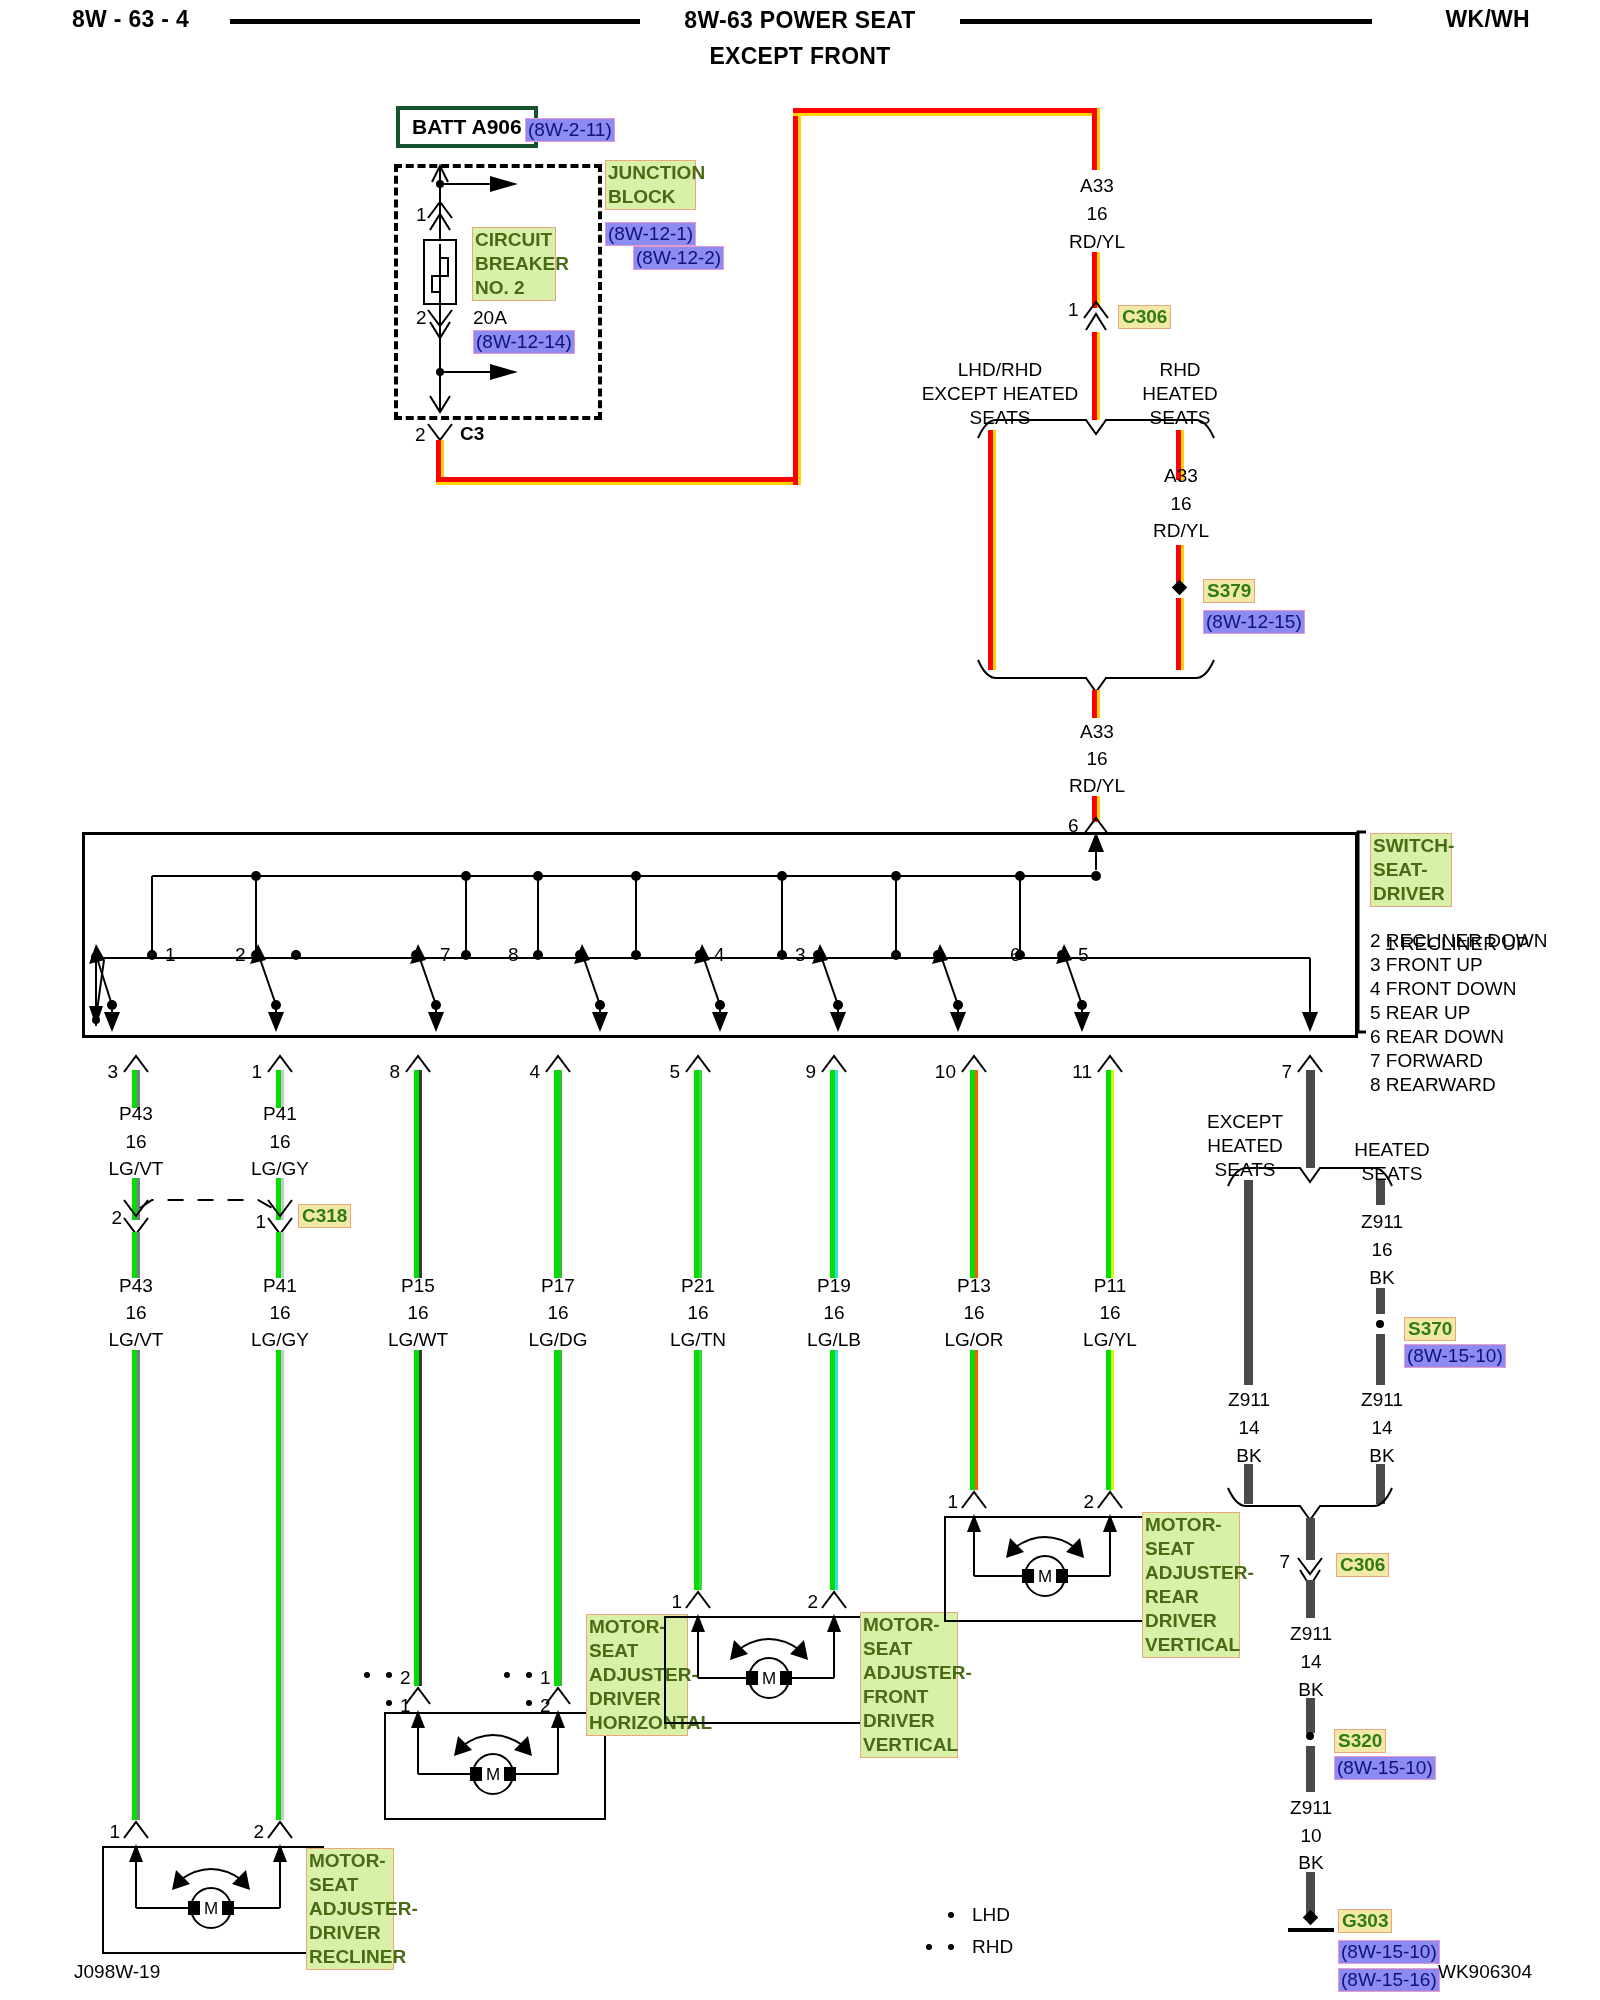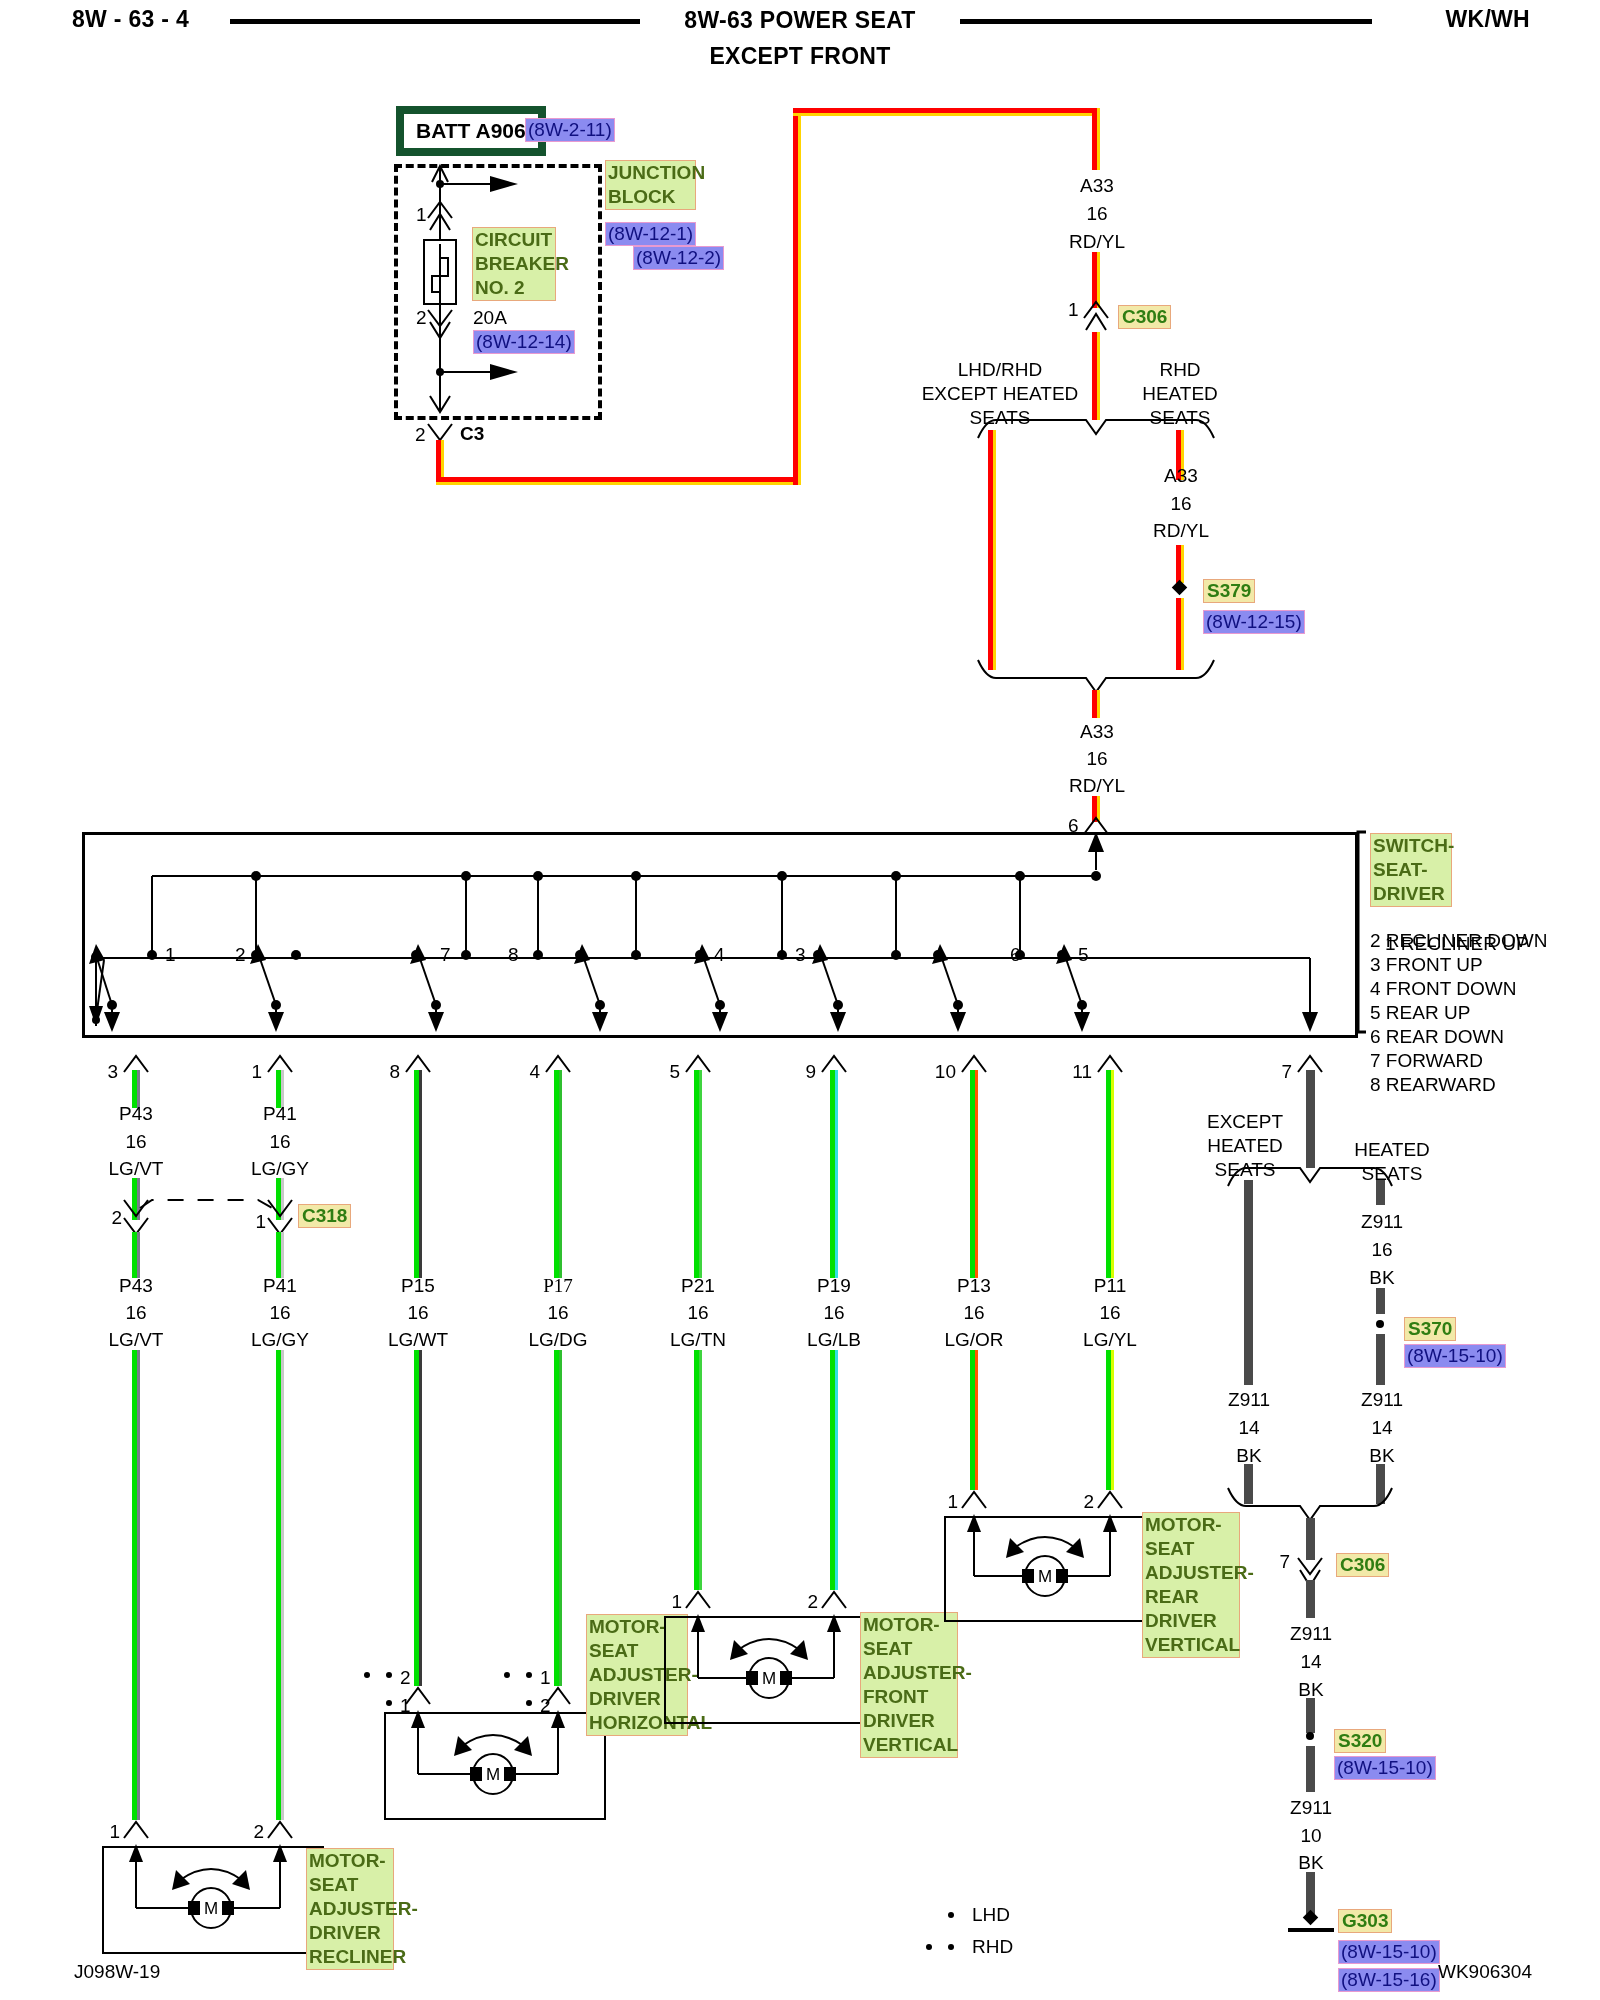--- a/index.html
+++ b/index.html
@@ -18,21 +18,21 @@
   .hdr{font-size:23px;font-weight:bold;letter-spacing:.3px;}
   .hrule{position:absolute;background:#000;height:5px;}
 
   
   .hl-green{position:absolute;background:#d8f0a8;border:1px solid #e8a87c;color:#4a6b16;
             font-weight:bold;font-size:19px;line-height:24px;padding:0 2px;white-space:pre-line;}
   .hl-ref{position:absolute;background:#8b8bf0;border:1px solid #e89ad0;color:#101080;
           font-size:19px;line-height:22px;padding:0 2px;white-space:nowrap;}
   .hl-conn{position:absolute;background:#f2e9a8;border:1px solid #e8a87c;color:#2f7d12;
            font-weight:bold;font-size:19px;line-height:22px;padding:0 3px;white-space:nowrap;}
-  .hl-batt{position:absolute;background:#fff;border:8px solid #14532d;color:#000;
+  .hl-batt{position:absolute;background:#fff;border:4px solid #14532d;color:#000;
            font-weight:bold;font-size:21px;line-height:22px;padding:6px 12px;white-space:nowrap;}
 
   
   .w{position:absolute;}
   .w-rdyl{background:linear-gradient(to right,#ff0000 0 60%,#ffd400 60% 100%);}
   .w-rdyl-h{background:linear-gradient(to bottom,#ff0000 0 60%,#ffd400 60% 100%);}
   .w-bk{background:#4a4a4a;}
   .w-lgvt{background:linear-gradient(to right,#00e000 0 62%,#7a7a8a 62% 100%);}
   .w-lggy{background:linear-gradient(to right,#00e000 0 62%,#c8c8c8 62% 100%);}
   .w-lgwt{background:linear-gradient(to right,#00e000 0 62%,#3a3a3a 62% 100%);}
@@ -363,21 +363,21 @@
   <div class="txt c" style="left:280px;top:1330px;">LG/GY</div>
   <div class="w w-lggy" style="left:276px;top:1350px;width:8px;height:470px;"></div>
 
   <div class="w w-lgwt" style="left:414px;top:1070px;width:8px;height:208px;"></div>
   <div class="txt c" style="left:418px;top:1276px;">P15</div>
   <div class="txt c" style="left:418px;top:1303px;">16</div>
   <div class="txt c" style="left:418px;top:1330px;">LG/WT</div>
   <div class="w w-lgwt" style="left:414px;top:1350px;width:8px;height:336px;"></div>
 
   <div class="w w-lgdg" style="left:554px;top:1070px;width:8px;height:208px;"></div>
-  <div class="txt c" style="left:558px;top:1276px;font-family:Liberation Serif, serif;">P17</div>
+  <div class="txt c" style="left:558px;top:1276px;">P17</div>
   <div class="txt c" style="left:558px;top:1303px;">16</div>
   <div class="txt c" style="left:558px;top:1330px;">LG/DG</div>
   <div class="w w-lgdg" style="left:554px;top:1350px;width:8px;height:336px;"></div>
 
   <div class="w w-lgtn" style="left:694px;top:1070px;width:8px;height:208px;"></div>
   <div class="txt c" style="left:698px;top:1276px;">P21</div>
   <div class="txt c" style="left:698px;top:1303px;">16</div>
   <div class="txt c" style="left:698px;top:1330px;">LG/TN</div>
   <div class="w w-lgtn" style="left:694px;top:1350px;width:8px;height:240px;"></div>
 

